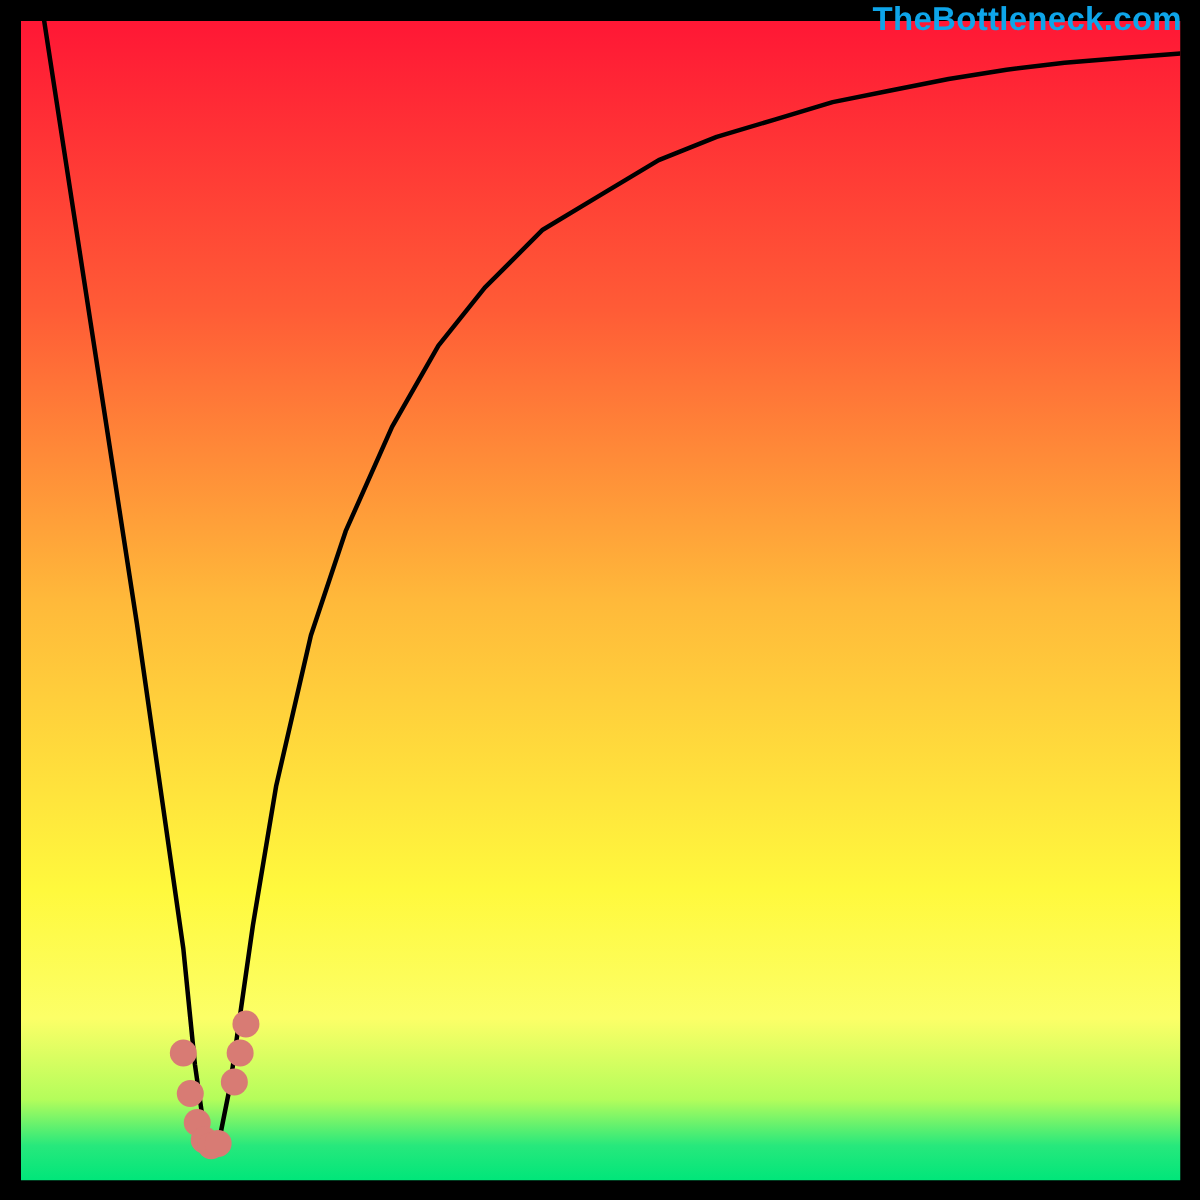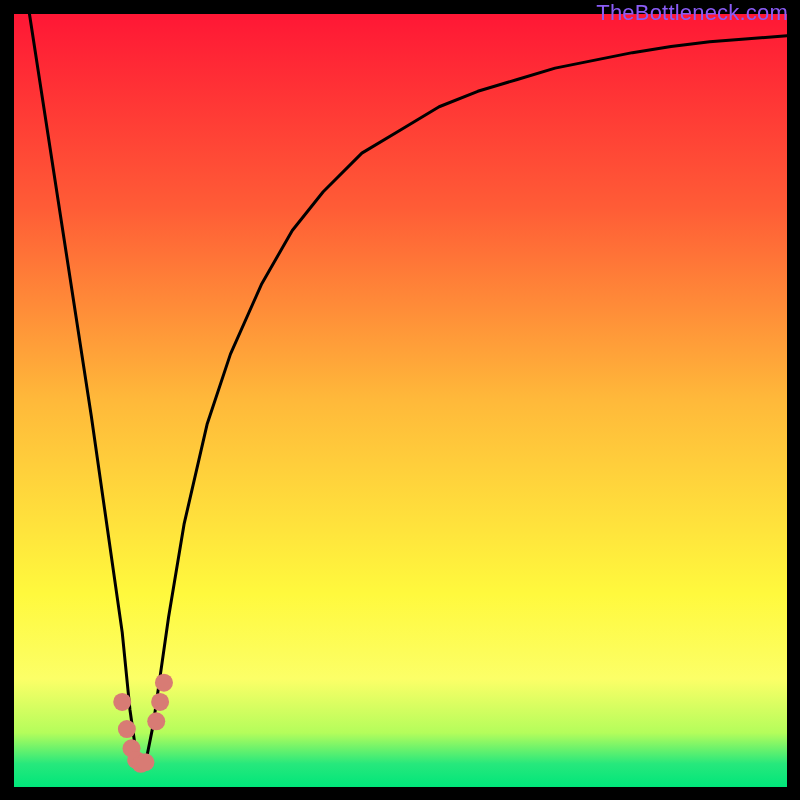--- a/index.html
+++ b/index.html
@@ -38,22 +38,22 @@
       #b4fd5b 93%,
       #27e87c 97%,
       #00e67a 100%
     );
   }
   .watermark {
     position: absolute;
     top: 0px;
     right: 12px;
     font-size: 22px;
-    font-weight: 400;
-    color: #8b5cf6;
+    font-weight: 700;
+    color: #0ea5e9;
     letter-spacing: 0.2px;
     user-select: none;
   }
   svg.curve {
     position: absolute;
     left: 0; top: 0;
     width: 100%;
     height: 100%;
   }
 </style>

